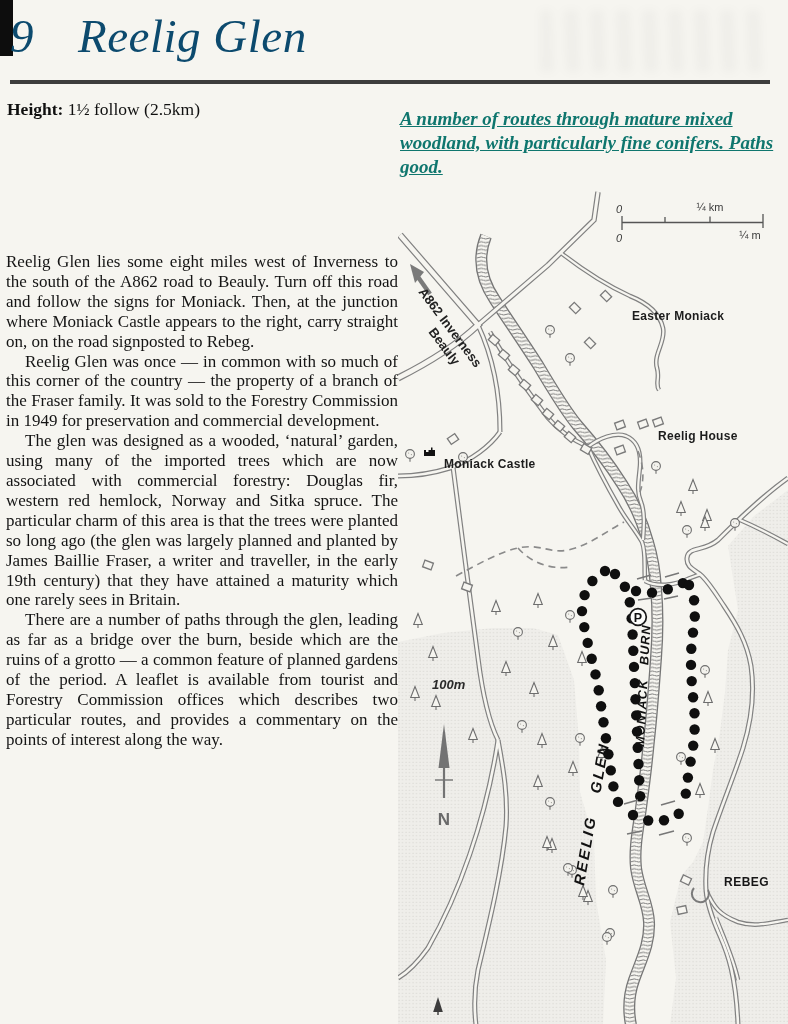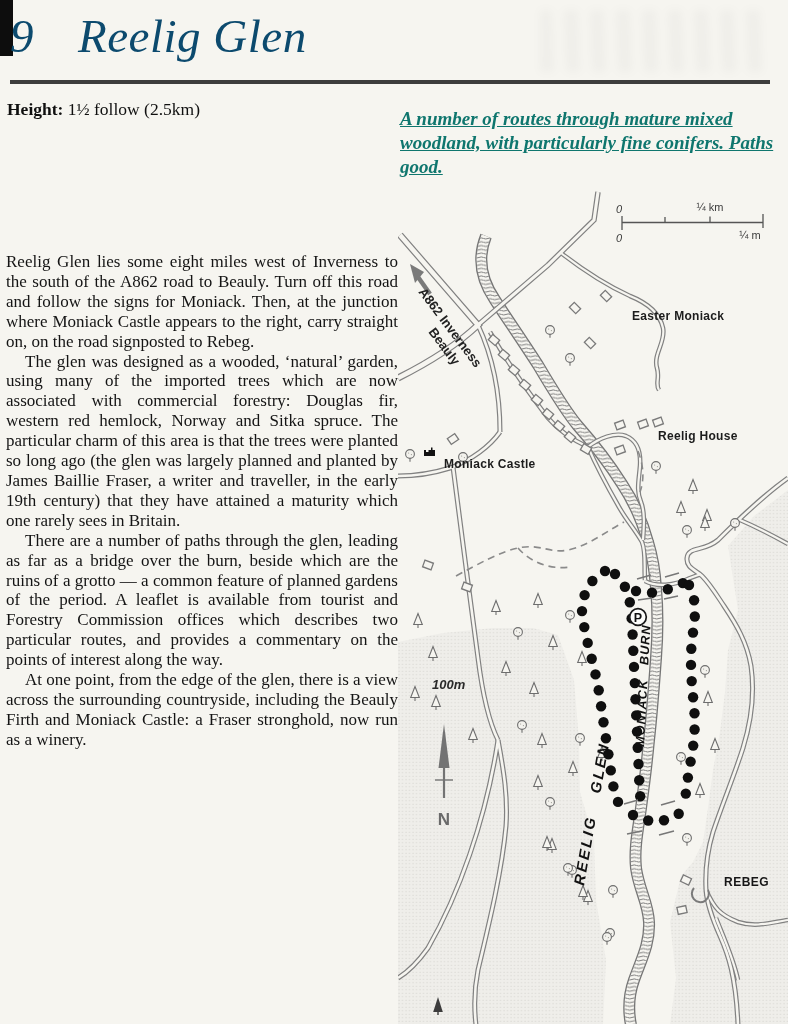--- a/index.html
+++ b/index.html
@@ -50,23 +50,23 @@
   <div class="rule"></div>
 
   <div class="facts">
     <div class="fact"><b>Height:</b> <span>1½ follow (2.5km)</span></div>
   </div>
 
   <div class="summary">A number of routes through mature mixed woodland, with particularly fine conifers. Paths good.</div>
 
   <div class="body">
     <p>Reelig Glen lies some eight miles west of Inverness to the south of the A862 road to Beauly. Turn off this road and follow the signs for Moniack. Then, at the junction where Moniack Castle appears to the right, carry straight on, on the road signposted to Rebeg.</p>
+    <p>Reelig Glen was once — in common with so much of this corner of the country — the property of a branch of the Fraser family. It was sold to the Forestry Commission in 1949 for preservation and commercial development.</p>
     <p>The glen was designed as a wooded, ‘natural’ garden, using many of the imported trees which are now associated with commercial forestry: Douglas fir, western red hemlock, Norway and Sitka spruce. The particular charm of this area is that the trees were planted so long ago (the glen was largely planned and planted by James Baillie Fraser, a writer and traveller, in the early 19th century) that they have attained a maturity which one rarely sees in Britain.</p>
     <p>There are a number of paths through the glen, leading as far as a bridge over the burn, beside which are the ruins of a grotto — a common feature of planned gardens of the period. A leaflet is available from tourist and Forestry Commission offices which describes two particular routes, and provides a commentary on the points of interest along the way.</p>
-    <p>At one point, from the edge of the glen, there is a view across the surrounding countryside, including the Beauly Firth and Moniack Castle: a Fraser stronghold, now run as a winery.</p>
   </div>
 
   <svg class="map" viewBox="0 0 390 845">
     <defs>
       <pattern id="stip" width="3.5" height="3.5" patternUnits="userSpaceOnUse">
         <rect width="3.5" height="3.5" fill="#efeeea"></rect>
         <circle cx="1" cy="1.2" r="0.55" fill="#cdccc6"></circle>
       </pattern>
       <pattern id="bh" width="9" height="3.8" patternUnits="userSpaceOnUse">
         <path d="M0,1.4 Q2.2,0.4 4.5,1.4 T9,1.4" stroke="#6f6f6f" stroke-width="0.9" fill="none"></path>

